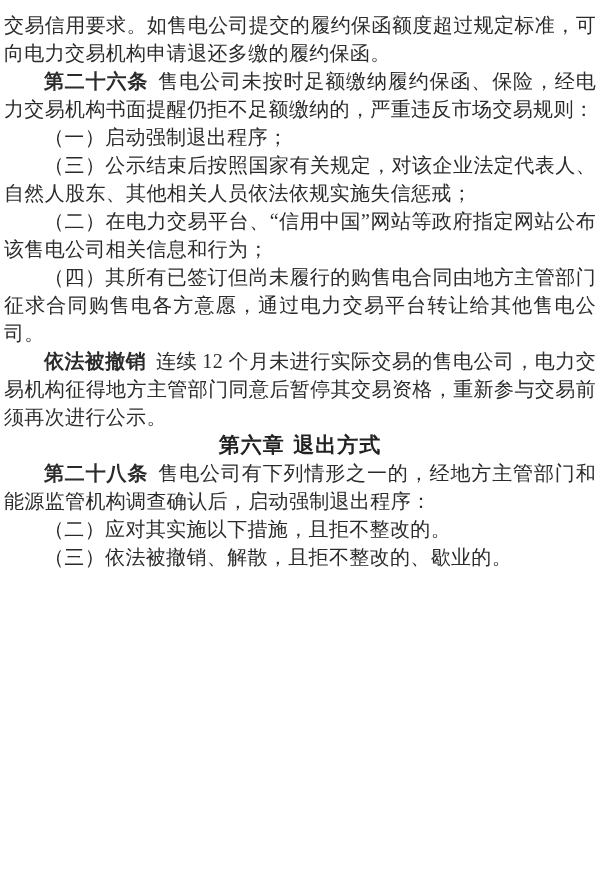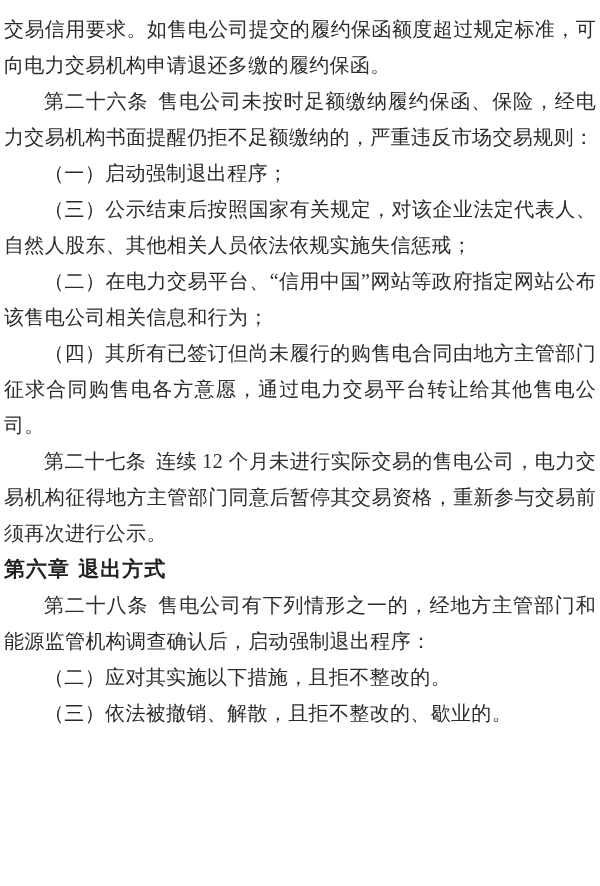--- a/index.html
+++ b/index.html
@@ -13,43 +13,43 @@
     overflow: hidden;
   }
   .page {
     box-sizing: border-box;
     width: 600px;
     height: 886px;
     padding: 11px 4px 0 4px;
     background: #ffffff;
     font-family: "Liberation Serif", "DejaVu Serif", serif;
     font-size: 20px;
-    line-height: 36px;
+    line-height: 28px;
     letter-spacing: 0.35px;
     color: #2b2b2b;
     text-align: justify;
     text-justify: inter-character;
   }
   .para {
     margin: 0;
     padding: 0;
     text-indent: 2em;
   }
   .para.no-indent {
     text-indent: 0;
   }
   .art-num {
-    font-weight: normal;
+    font-weight: bold;
     margin-right: 0.5em;
   }
   .chapter-heading {
     margin: 0;
     padding: 0;
     text-indent: 0;
-    text-align: left;
+    text-align: center;
     font-family: "DejaVu Sans", "Liberation Sans", sans-serif;
     font-weight: bold;
     font-size: 21px;
     letter-spacing: 1px;
     color: #222222;
   }
 </style>
 </head>
 <body>
 
@@ -60,21 +60,21 @@
   <p class="para"><strong class="art-num">第二十六条</strong><span>售电公司未按时足额缴纳履约保函、保险，经电力交易机构书面提醒仍拒不足额缴纳的，严重违反市场交易规则：</span></p>
 
   <p class="para"><span>（一）启动强制退出程序；</span></p>
 
   <p class="para"><span>（三）公示结束后按照国家有关规定，对该企业法定代表人、自然人股东、其他相关人员依法依规实施失信惩戒；</span></p>
 
   <p class="para"><span>（二）在电力交易平台、“信用中国”网站等政府指定网站公布该售电公司相关信息和行为；</span></p>
 
   <p class="para"><span>（四）其所有已签订但尚未履行的购售电合同由地方主管部门征求合同购售电各方意愿，通过电力交易平台转让给其他售电公司。</span></p>
 
-  <p class="para"><strong class="art-num">第二十七条</strong><span>连续 12 个月未进行实际交易的售电公司，电力交易机构征得地方主管部门同意后暂停其交易资格，重新参与交易前须再次进行公示。</span></p>
+  <p class="para"><strong class="art-num">依法被撤销</strong><span>连续 12 个月未进行实际交易的售电公司，电力交易机构征得地方主管部门同意后暂停其交易资格，重新参与交易前须再次进行公示。</span></p>
 
   <p class="chapter-heading"><span>第六章 退出方式</span></p>
 
   <p class="para"><strong class="art-num">第二十八条</strong><span>售电公司有下列情形之一的，经地方主管部门和能源监管机构调查确认后，启动强制退出程序：</span></p>
 
 
   <p class="para"><span>（二）应对其实施以下措施，且拒不整改的。</span></p>
 
   <p class="para"><span>（三）依法被撤销、解散，且拒不整改的、歇业的。</span></p>
 

